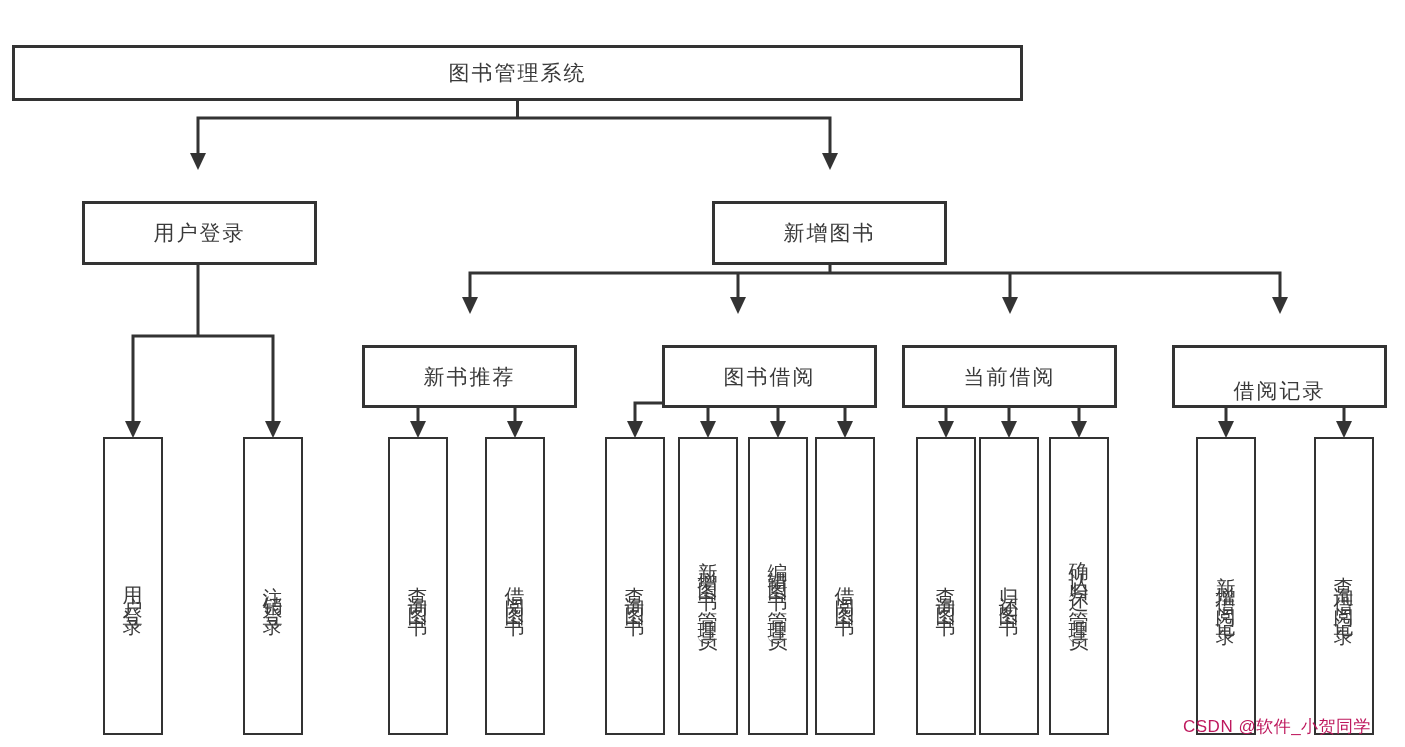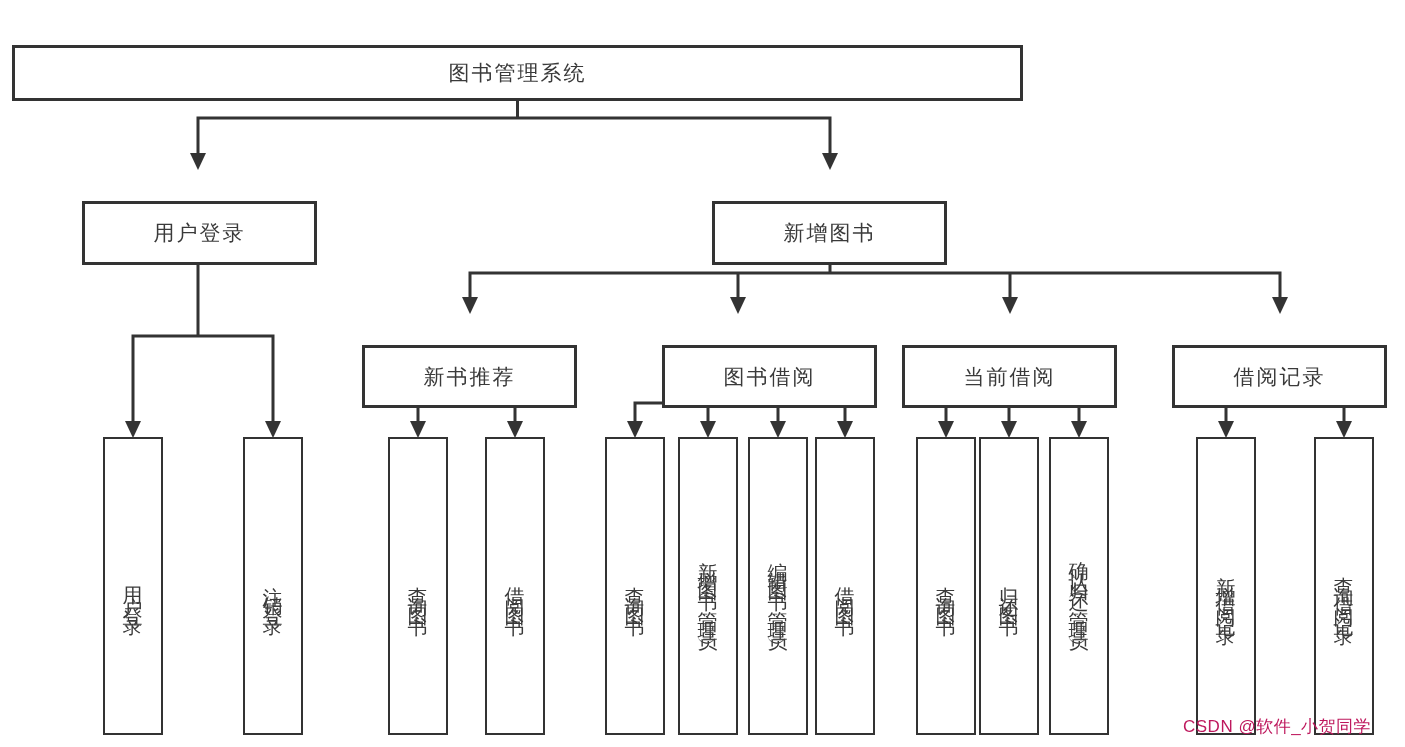--- a/index.html
+++ b/index.html
@@ -127,21 +127,21 @@
 
   <div class="node hnode lvl3" style="left:362px;">
     <span>新书推荐</span>
   </div>
   <div class="node hnode lvl3" style="left:662px;">
     <span>图书借阅</span>
   </div>
   <div class="node hnode lvl3" style="left:902px;justify-content:center;">
     <span>当前借阅</span>
   </div>
-  <div class="node hnode lvl3" style="left:1172px;">
+  <div class="node hnode lvl3" style="left:1172px;align-items:flex-end;">
     <span>借阅记录</span>
   </div>
 
   <div class="vnode" style="left:103px;">
     <span>用户登录</span>
   </div>
   <div class="vnode" style="left:243px;">
     <span>注销登录</span>
   </div>
   <div class="vnode" style="left:388px;">

